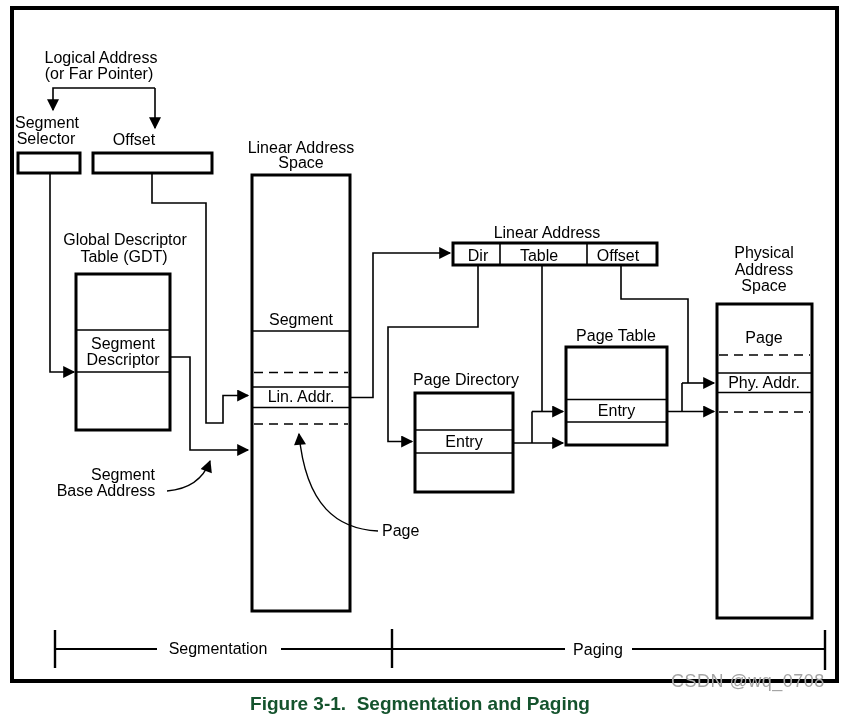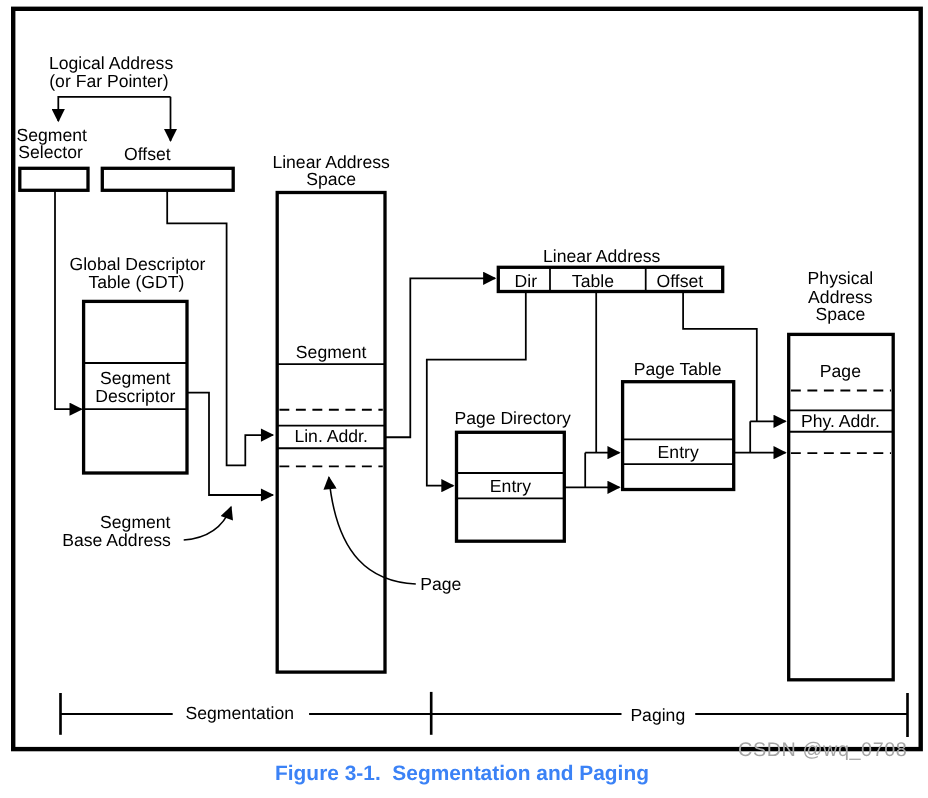--- a/index.html
+++ b/index.html
@@ -10,21 +10,21 @@
   svg text.mid{text-anchor:middle;}
   .ln{stroke:#000000;stroke-width:1.6;fill:none;}
   .lncurve{stroke:#000000;stroke-width:1.4;fill:none;}
   .bx{stroke:#000000;stroke-width:3;fill:none;}
   .thin{stroke:#000000;stroke-width:1.6;fill:none;}
   .dash{stroke:#000000;stroke-width:1.6;fill:none;stroke-dasharray:9 6;}
   .tick{stroke:#000000;stroke-width:2.4;fill:none;}
   .brk{stroke:#000000;stroke-width:1.8;fill:none;}
   .border{stroke:#000000;stroke-width:4;fill:none;}
   .caption{position:absolute;left:420px;top:693px;transform:translateX(-50%);
-           font-weight:bold;font-size:19px;color:#3b82f6;white-space:pre;}
+           font-weight:bold;font-size:19px;color:#14532d;white-space:pre;}
   .watermark{position:absolute;left:671px;top:671px;font-size:18px;color:#a5a5a5;
              letter-spacing:0.5px;white-space:pre;}
 </style>
 </head>
 <body>
 
 <div class="stage">
 
 <svg width="844" height="725" viewBox="0 0 844 725">
   <defs>

